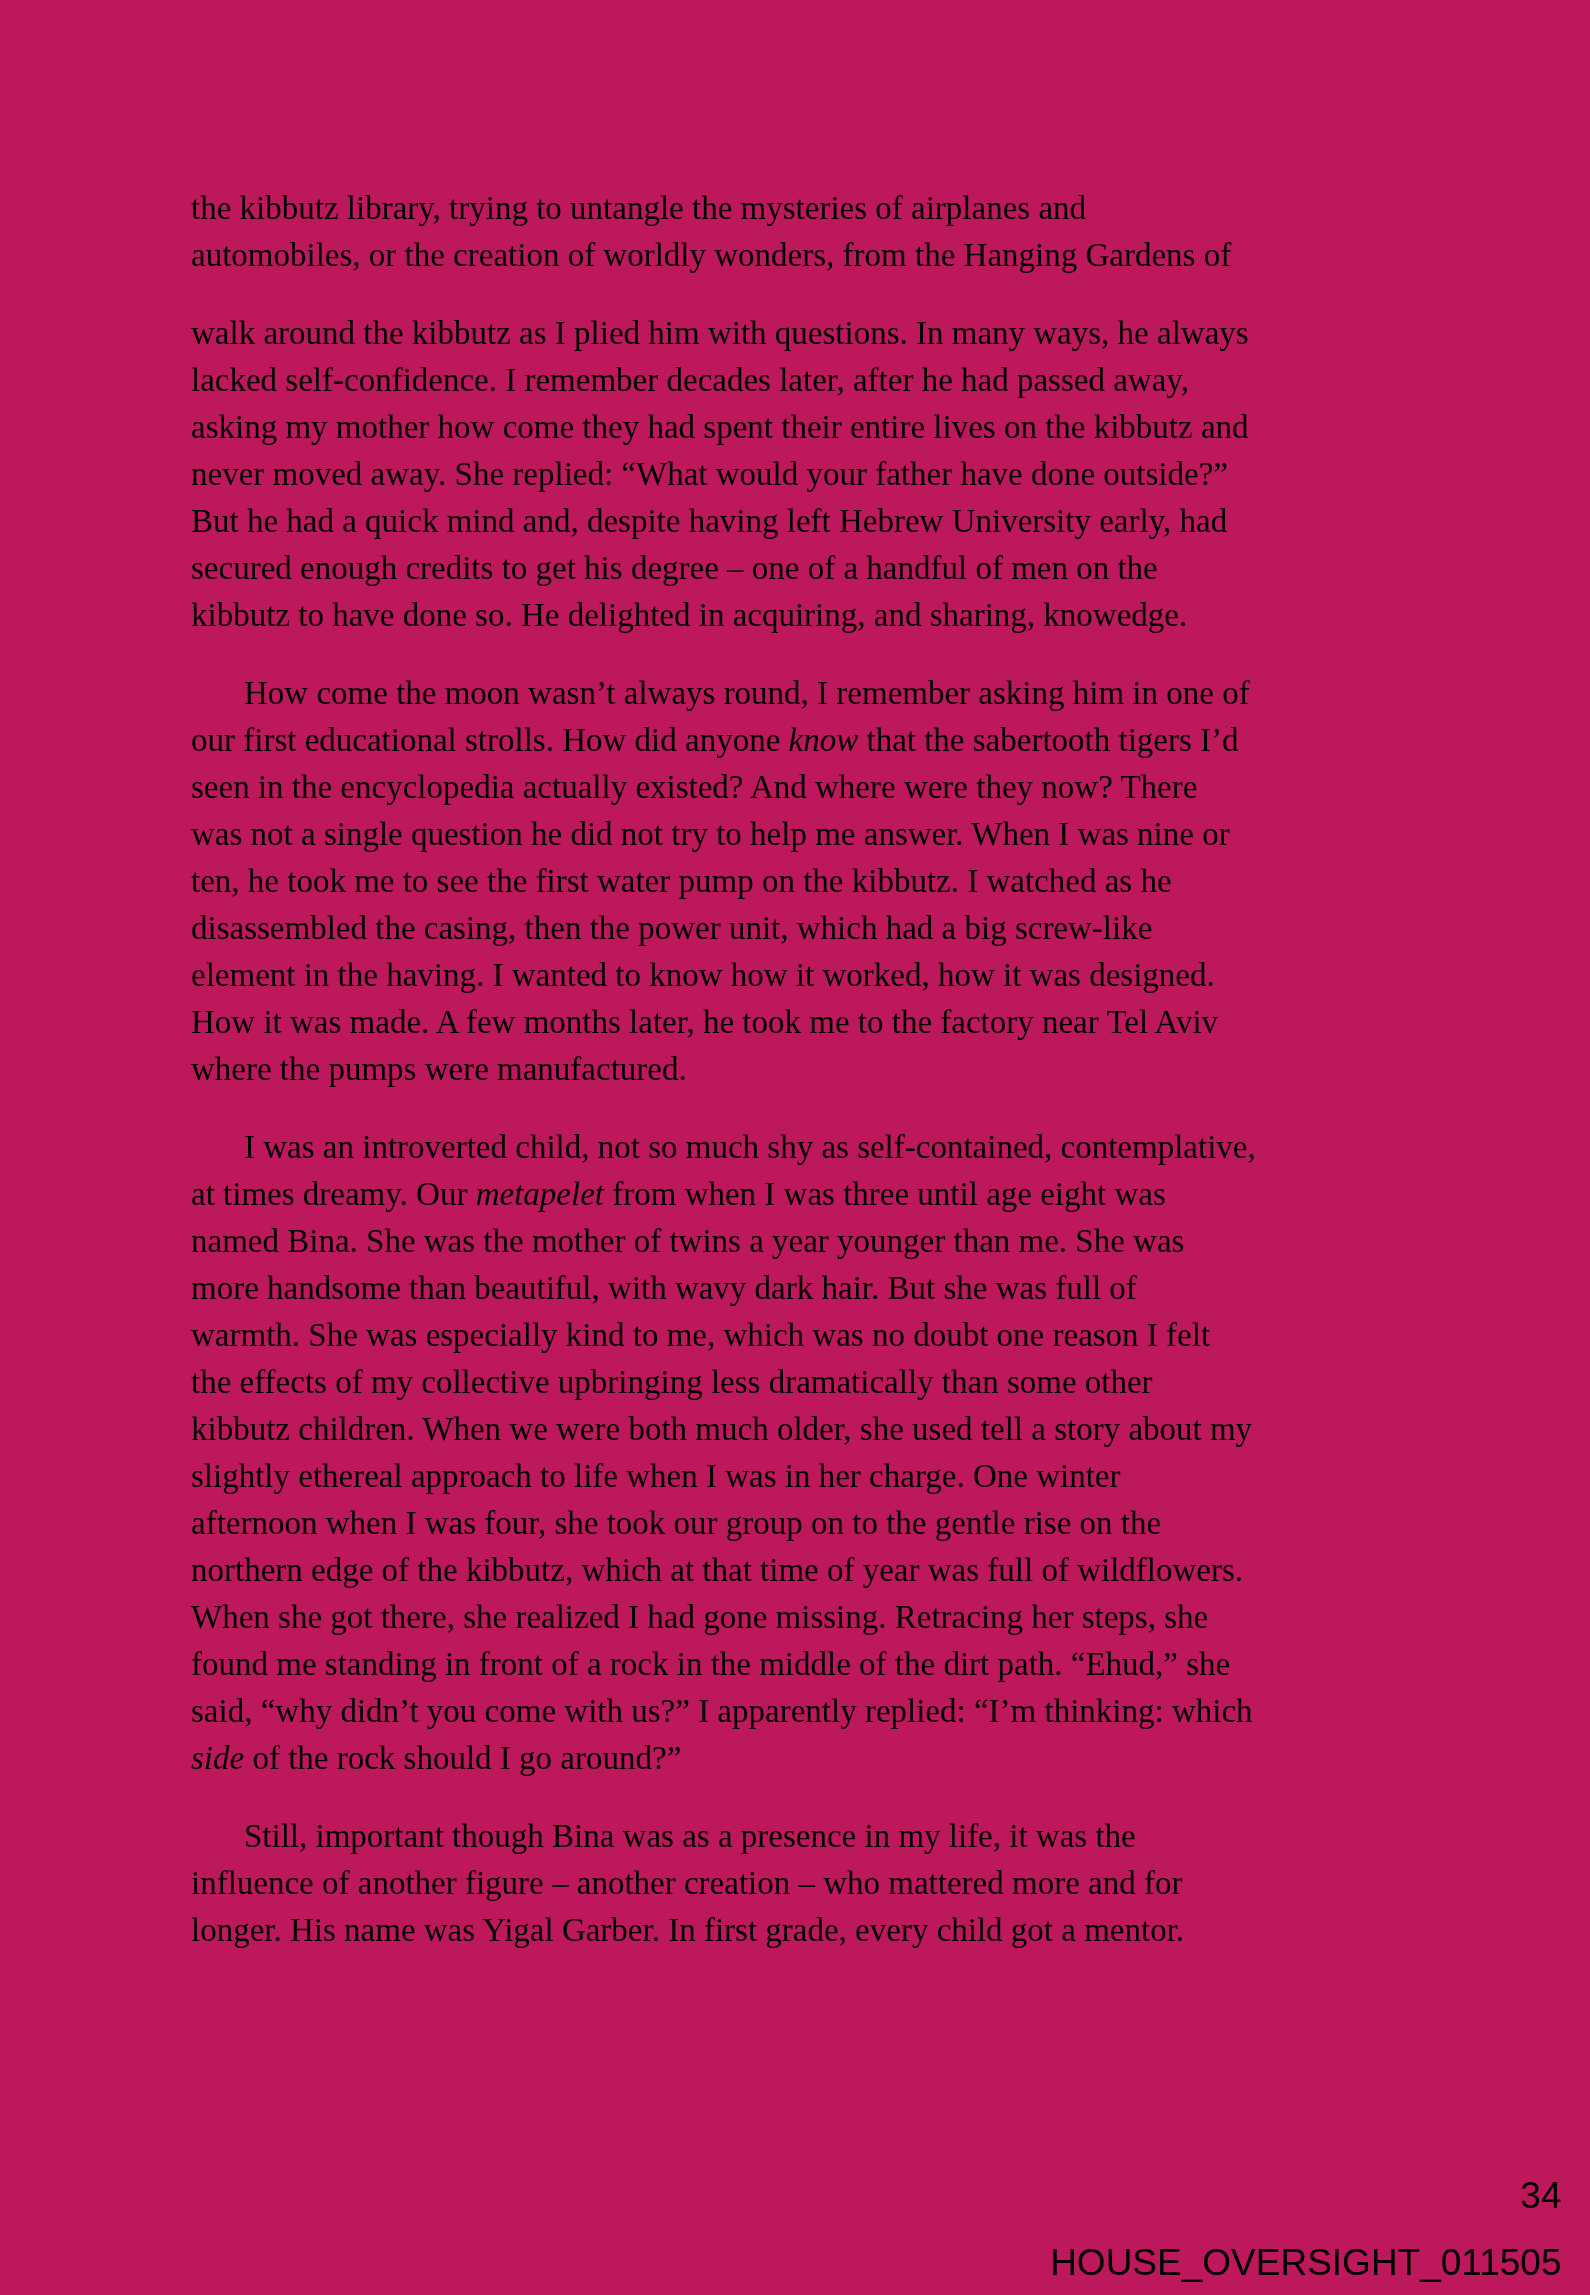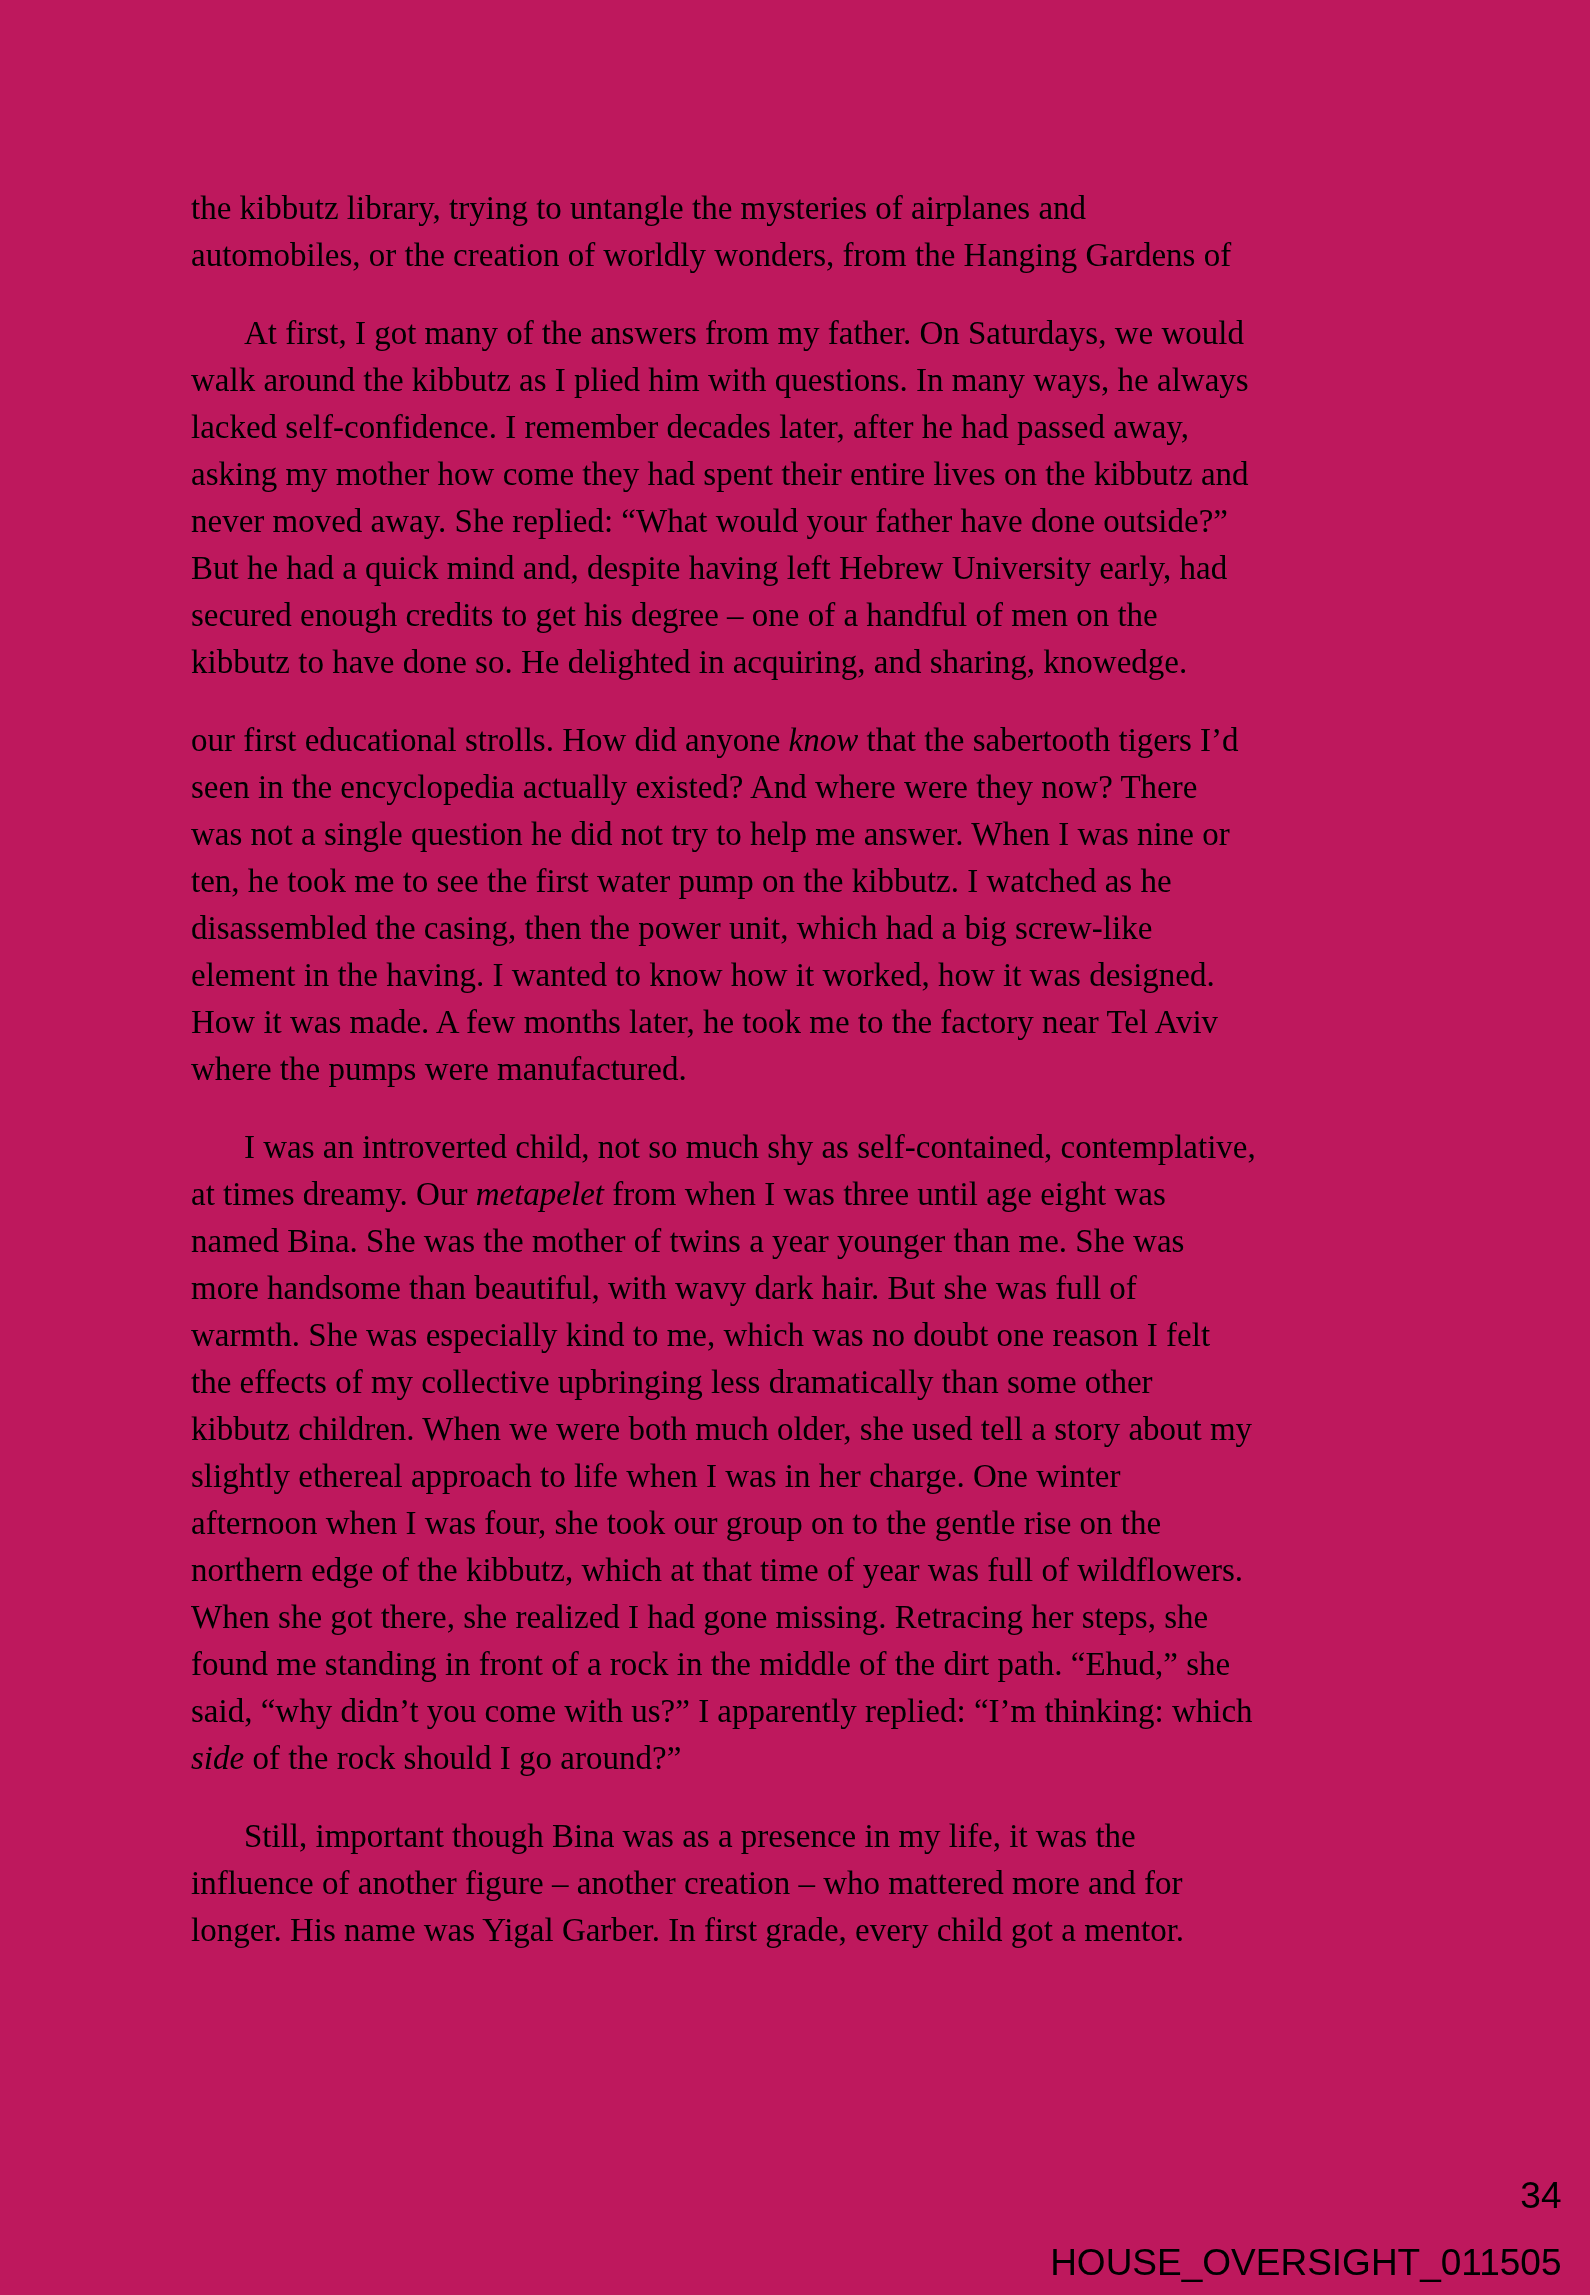--- a/index.html
+++ b/index.html
@@ -56,31 +56,31 @@
 <div class="page">
 
   <div class="text-block">
 
     <div class="para">
       <div class="line">the kibbutz library, trying to untangle the mysteries of airplanes and</div>
       <div class="line">automobiles, or the creation of worldly wonders, from the Hanging Gardens of</div>
     </div>
 
     <div class="para">
-      <div class="line indent">At first, I got many of the answers from my father. On Saturdays, we would</div>
       <div class="line">walk around the kibbutz as I plied him with questions. In many ways, he always</div>
       <div class="line">lacked self-confidence. I remember decades later, after he had passed away,</div>
       <div class="line">asking my mother how come they had spent their entire lives on the kibbutz and</div>
       <div class="line">never moved away. She replied: “What would your father have done outside?”</div>
       <div class="line">But he had a quick mind and, despite having left Hebrew University early, had</div>
       <div class="line">secured enough credits to get his degree – one of a handful of men on the</div>
       <div class="line">kibbutz to have done so. He delighted in acquiring, and sharing, knowedge.</div>
     </div>
 
     <div class="para">
+      <div class="line indent">How come the moon wasn’t always round, I remember asking him in one of</div>
       <div class="line"><span>our first educational strolls. How did anyone </span><em>know</em><span> that the sabertooth tigers I’d</span></div>
       <div class="line">seen in the encyclopedia actually existed? And where were they now? There</div>
       <div class="line">was not a single question he did not try to help me answer. When I was nine or</div>
       <div class="line">ten, he took me to see the first water pump on the kibbutz. I watched as he</div>
       <div class="line">disassembled the casing, then the power unit, which had a big screw-like</div>
       <div class="line">element in the having. I wanted to know how it worked, how it was designed.</div>
       <div class="line">How it was made. A few months later, he took me to the factory near Tel Aviv</div>
       <div class="line">where the pumps were manufactured.</div>
     </div>
 

